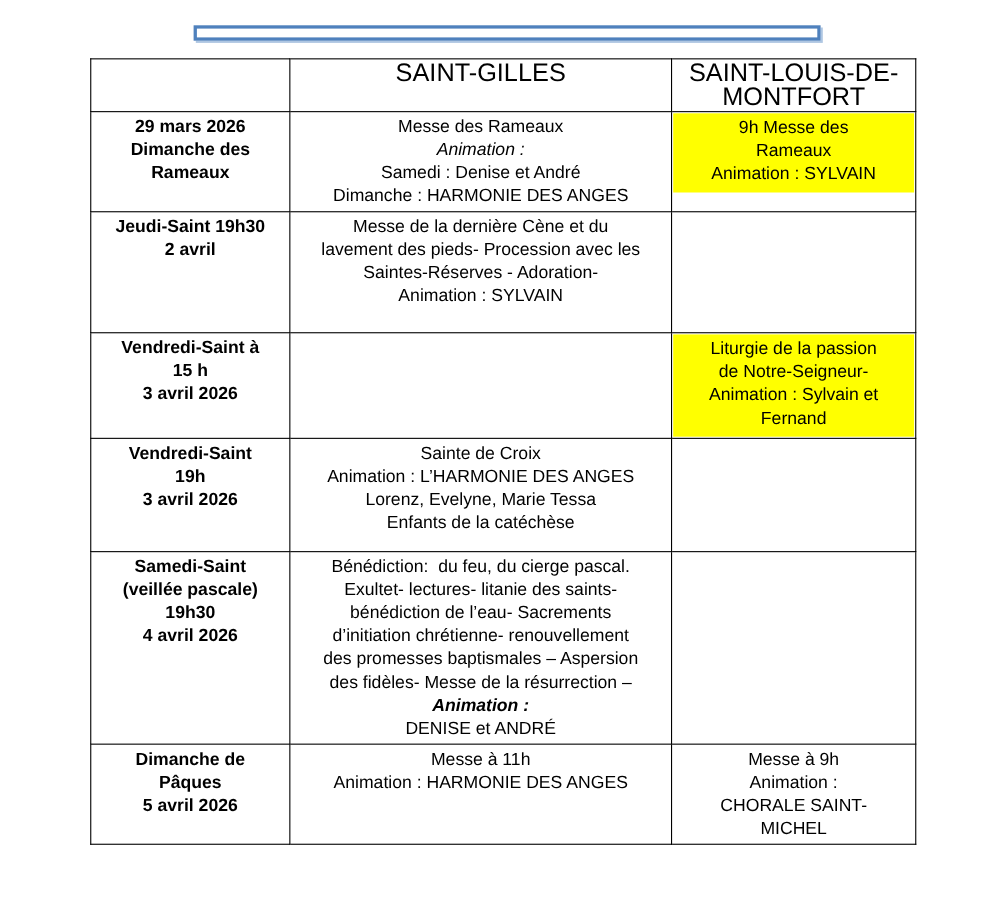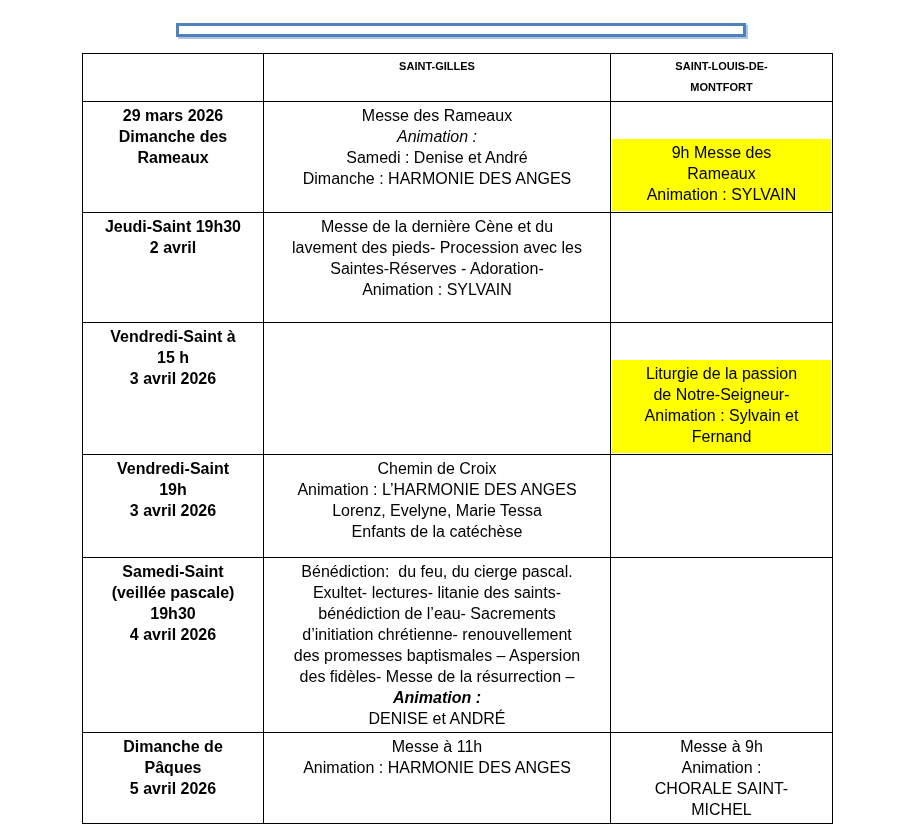--- a/index.html
+++ b/index.html
@@ -31,27 +31,26 @@
   }
   td {
     border: 1px solid #000000;
     vertical-align: top;
     padding: 3px 8px;
     font-size: 16px;
     line-height: 21px;
     text-align: center;
     overflow: hidden;
   }
-  td.hdr { font-weight: bold; font-size: 11px; padding-top: 2px; }
+  td.hdr { font-weight: normal; font-size: 23px; padding-top: 2px; }
   td.date-cell { font-weight: bold; }
   td.hl-cell { padding: 1px; }
   .hl {
     background: #ffff00;
     padding: 3px 6px 6px 6px;
-    margin-top: 36px;
   }
   .line { white-space: pre-wrap; }
   .b  { font-weight: normal; }
   .i  { font-style: italic; }
   .bi { font-weight: bold; font-style: italic; }
   td.left { text-align: center; }
 </style>
 </head>
 <body>
 
@@ -129,21 +128,21 @@
     </td>
   </tr>
 
   <tr style="height:103px">
     <td class="date-cell">
       <div class="line">Vendredi-Saint</div>
       <div class="line">19h</div>
       <div class="line">3 avril 2026</div>
     </td>
     <td>
-      <div class="line">Chemin de Croix</div>
+      <div class="line">Sainte de Croix</div>
       <div class="line"><span>Animation : </span><span class="b">L’HARMONIE DES ANGES</span></div>
       <div class="line">Lorenz, Evelyne, Marie Tessa</div>
       <div class="line">Enfants de la catéchèse</div>
     </td>
     <td></td>
   </tr>
 
   <tr style="height:172px">
     <td class="date-cell">
       <div class="line">Samedi-Saint</div>

